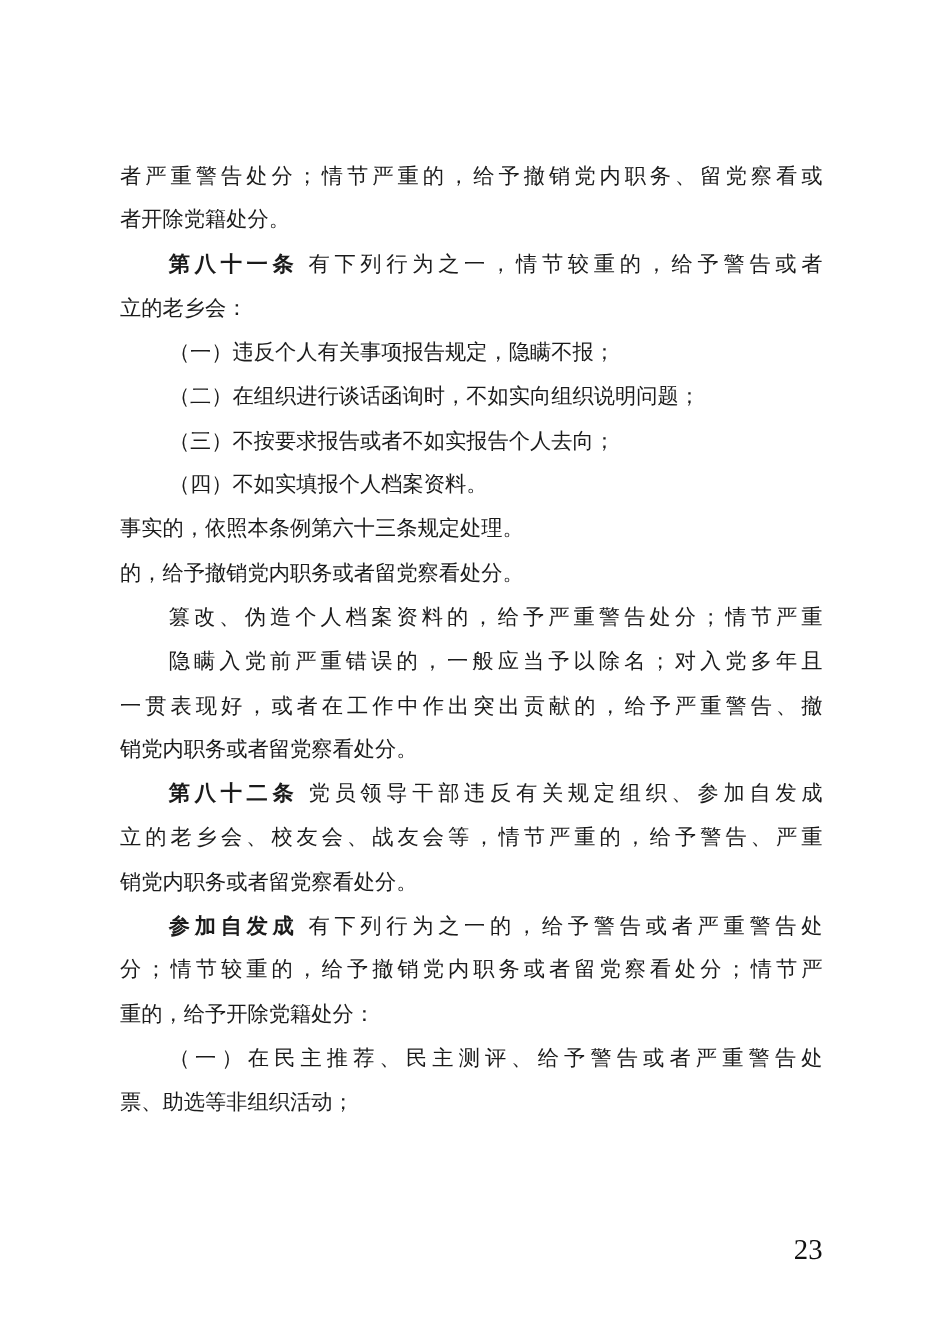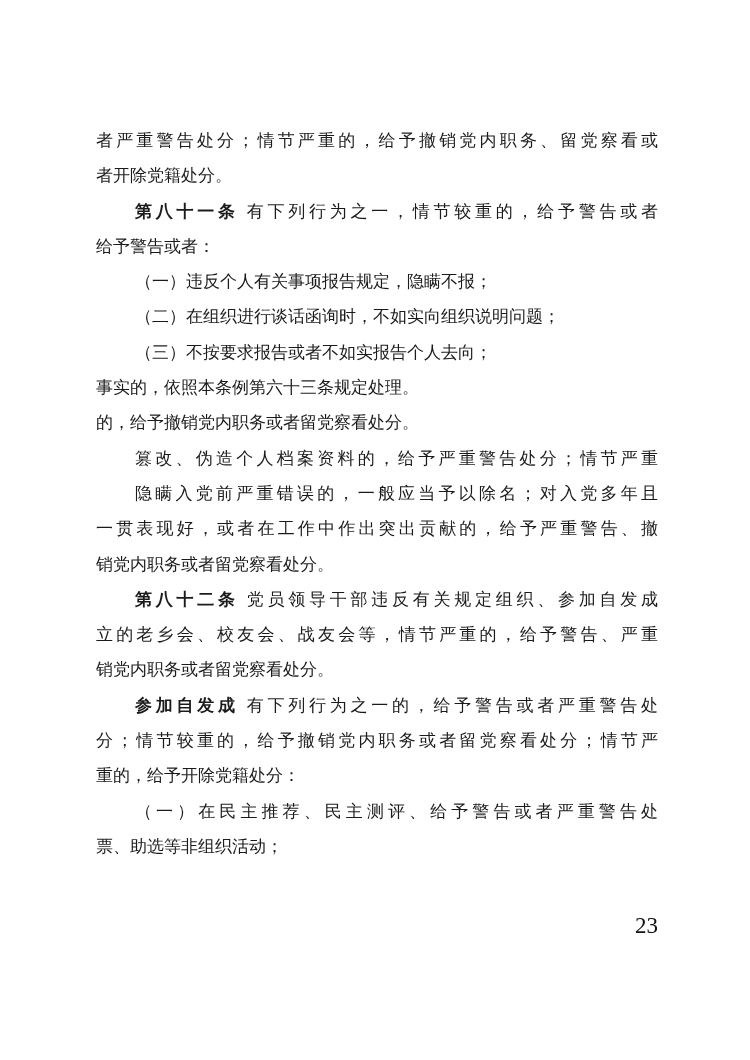--- a/index.html
+++ b/index.html
@@ -39,40 +39,41 @@
     text-align: justify;
     text-align-last: justify;
   }
   .article-no {
     font-weight: bold;
     font-family: Liberation Mono, monospace;
   }
   #page-number {
     position: absolute;
     left: 96px;
-    top: 912px;
+    top: 986px;
     width: 562px;
     text-align: right;
     font-size: 23px;
     line-height: 28px;
     color: #111111;
   }
 </style>
 </head>
 <body>
 
 <div id="document-page">
   <div id="text-block">
       <div class="line justify">者严重警告处分；情节严重的，给予撤销党内职务、留党察看或</div>
       <div class="line">者开除党籍处分。</div>
       <div class="line indent justify"><span class="article-no">第八十一条</span> 有下列行为之一，情节较重的，给予警告或者</div>
-      <div class="line">给予警告或者：</div>
+      <div class="line">立的老乡会：</div>
       <div class="line indent">（一）违反个人有关事项报告规定，隐瞒不报；</div>
       <div class="line indent">（二）在组织进行谈话函询时，不如实向组织说明问题；</div>
       <div class="line indent">（三）不按要求报告或者不如实报告个人去向；</div>
+      <div class="line indent">（四）不如实填报个人档案资料。</div>
       <div class="line">事实的，依照本条例第六十三条规定处理。</div>
       <div class="line">的，给予撤销党内职务或者留党察看处分。</div>
       <div class="line indent justify">篡改、伪造个人档案资料的，给予严重警告处分；情节严重</div>
       <div class="line indent justify">隐瞒入党前严重错误的，一般应当予以除名；对入党多年且</div>
       <div class="line justify">一贯表现好，或者在工作中作出突出贡献的，给予严重警告、撤</div>
       <div class="line">销党内职务或者留党察看处分。</div>
       <div class="line indent justify"><span class="article-no">第八十二条</span> 党员领导干部违反有关规定组织、参加自发成</div>
       <div class="line justify">立的老乡会、校友会、战友会等，情节严重的，给予警告、严重</div>
       <div class="line">销党内职务或者留党察看处分。</div>
       <div class="line indent justify"><span class="article-no">参加自发成</span> 有下列行为之一的，给予警告或者严重警告处</div>

